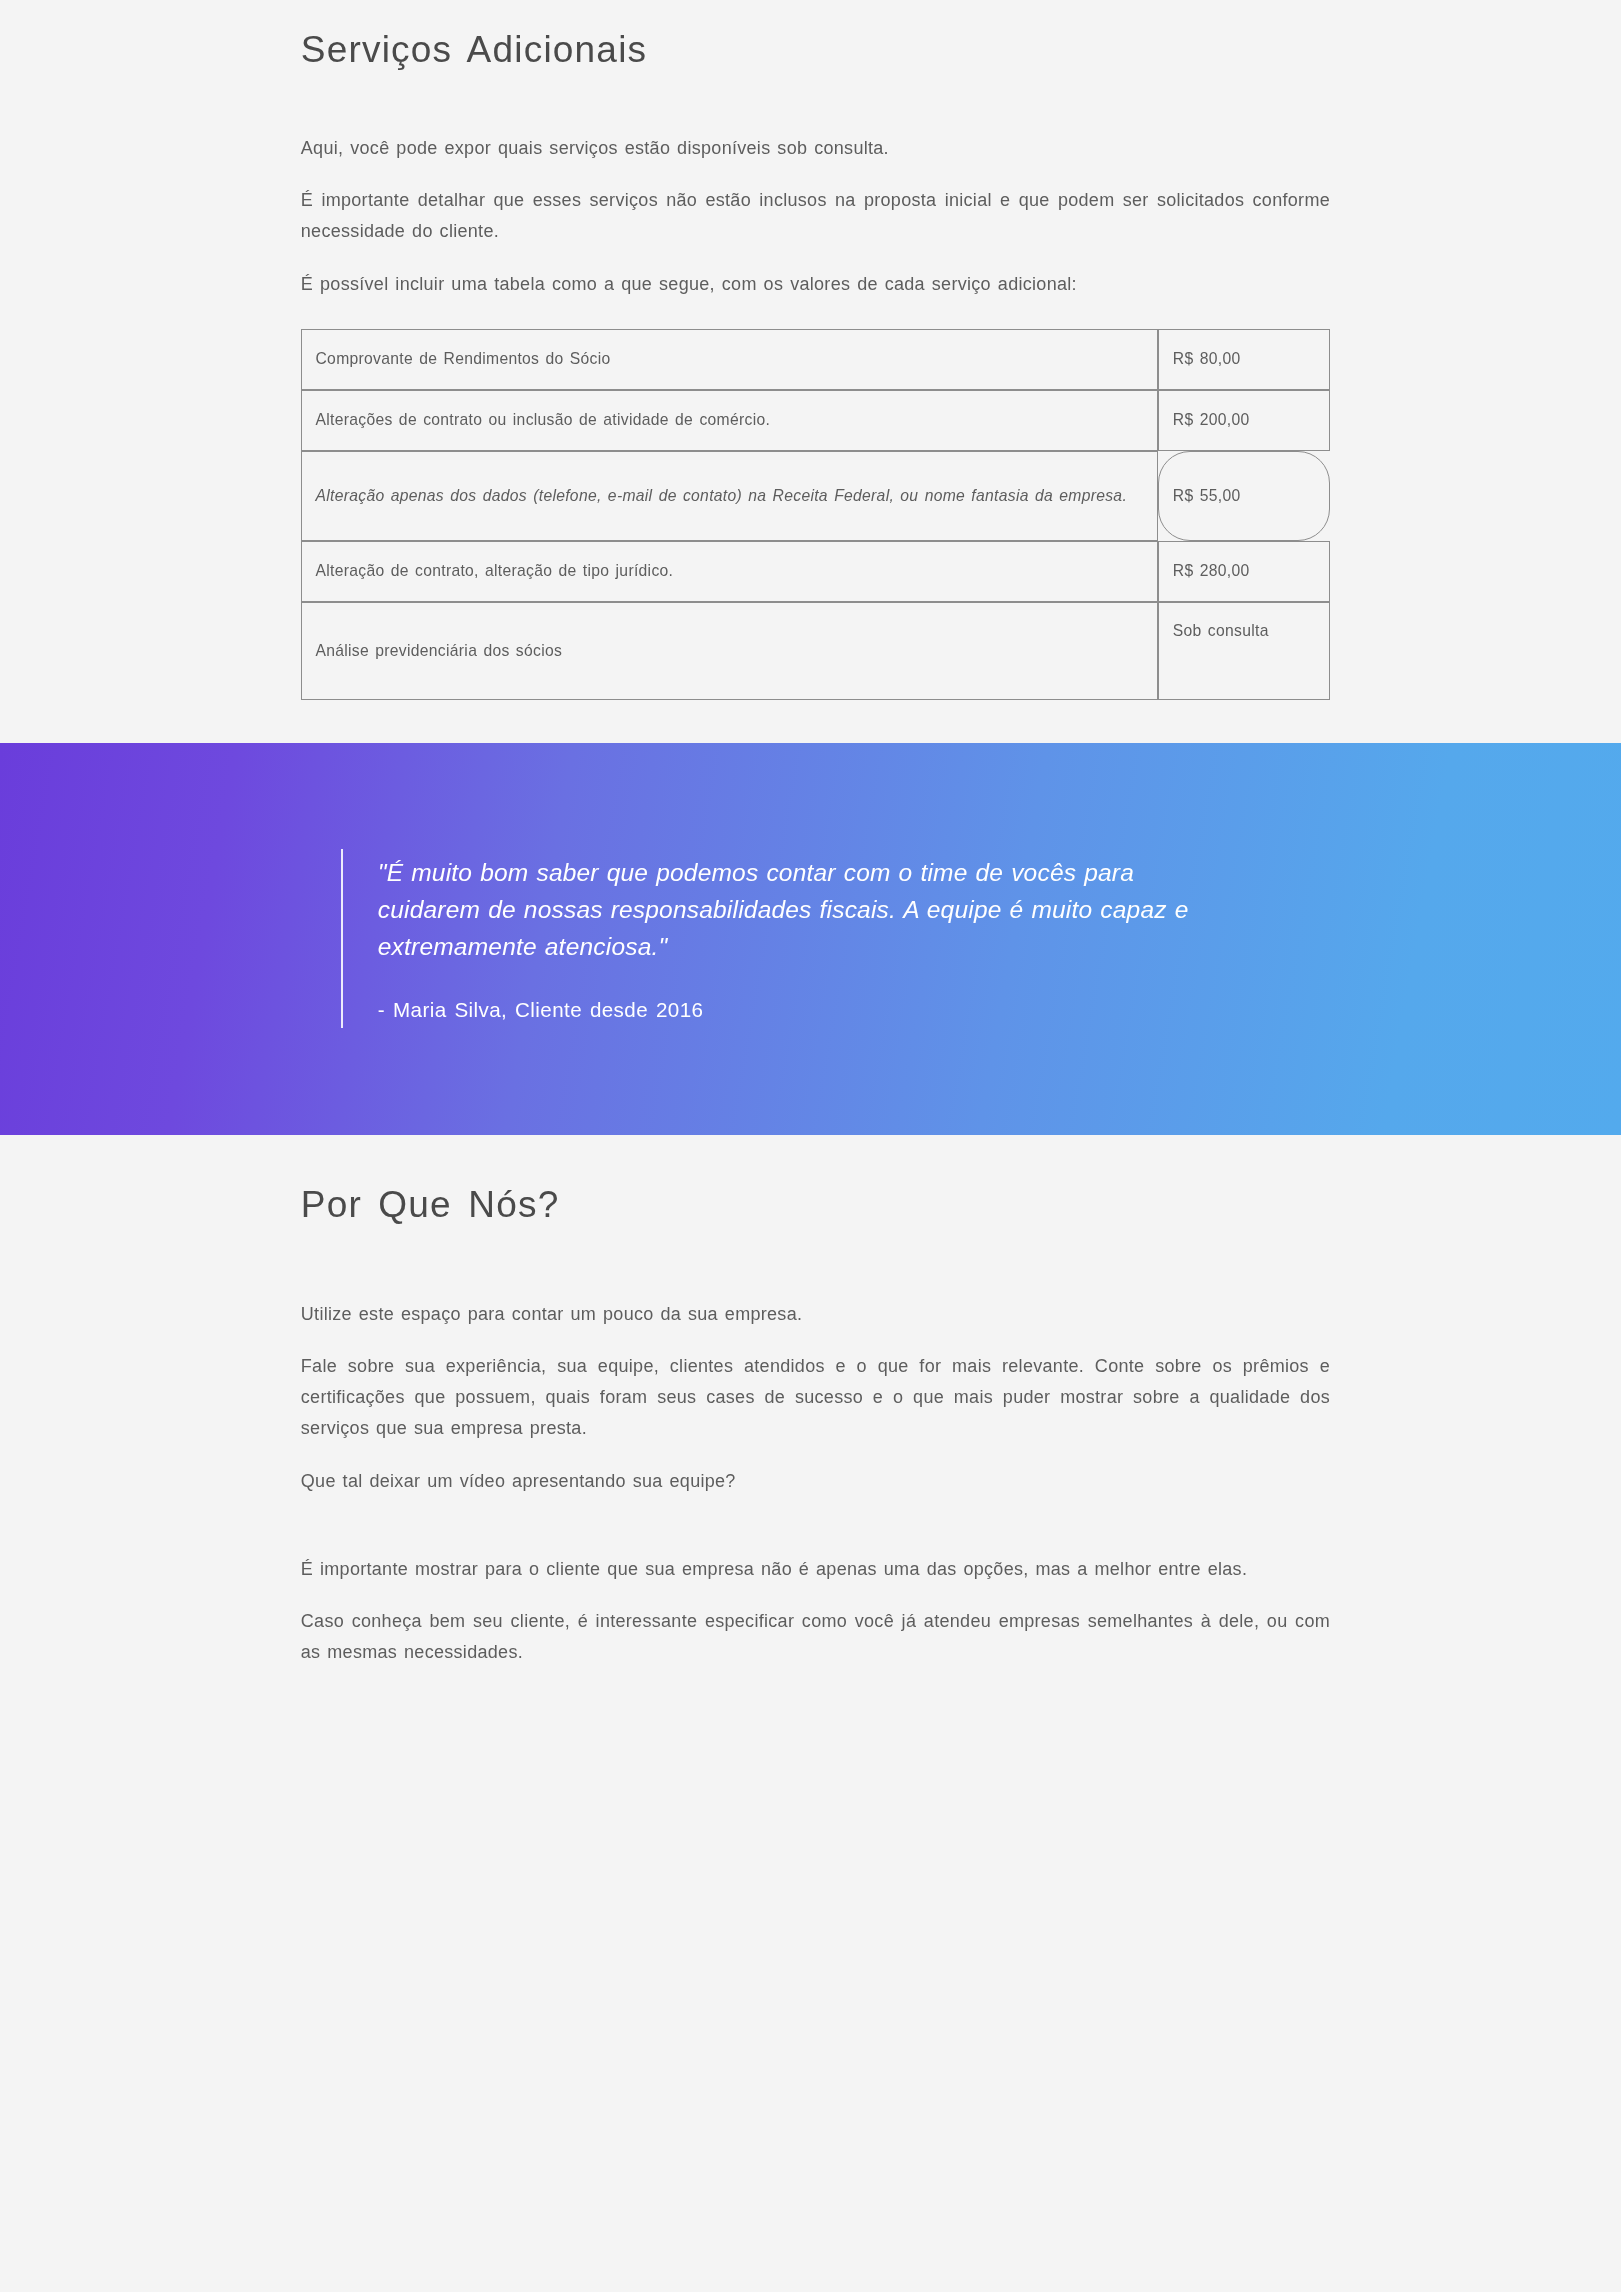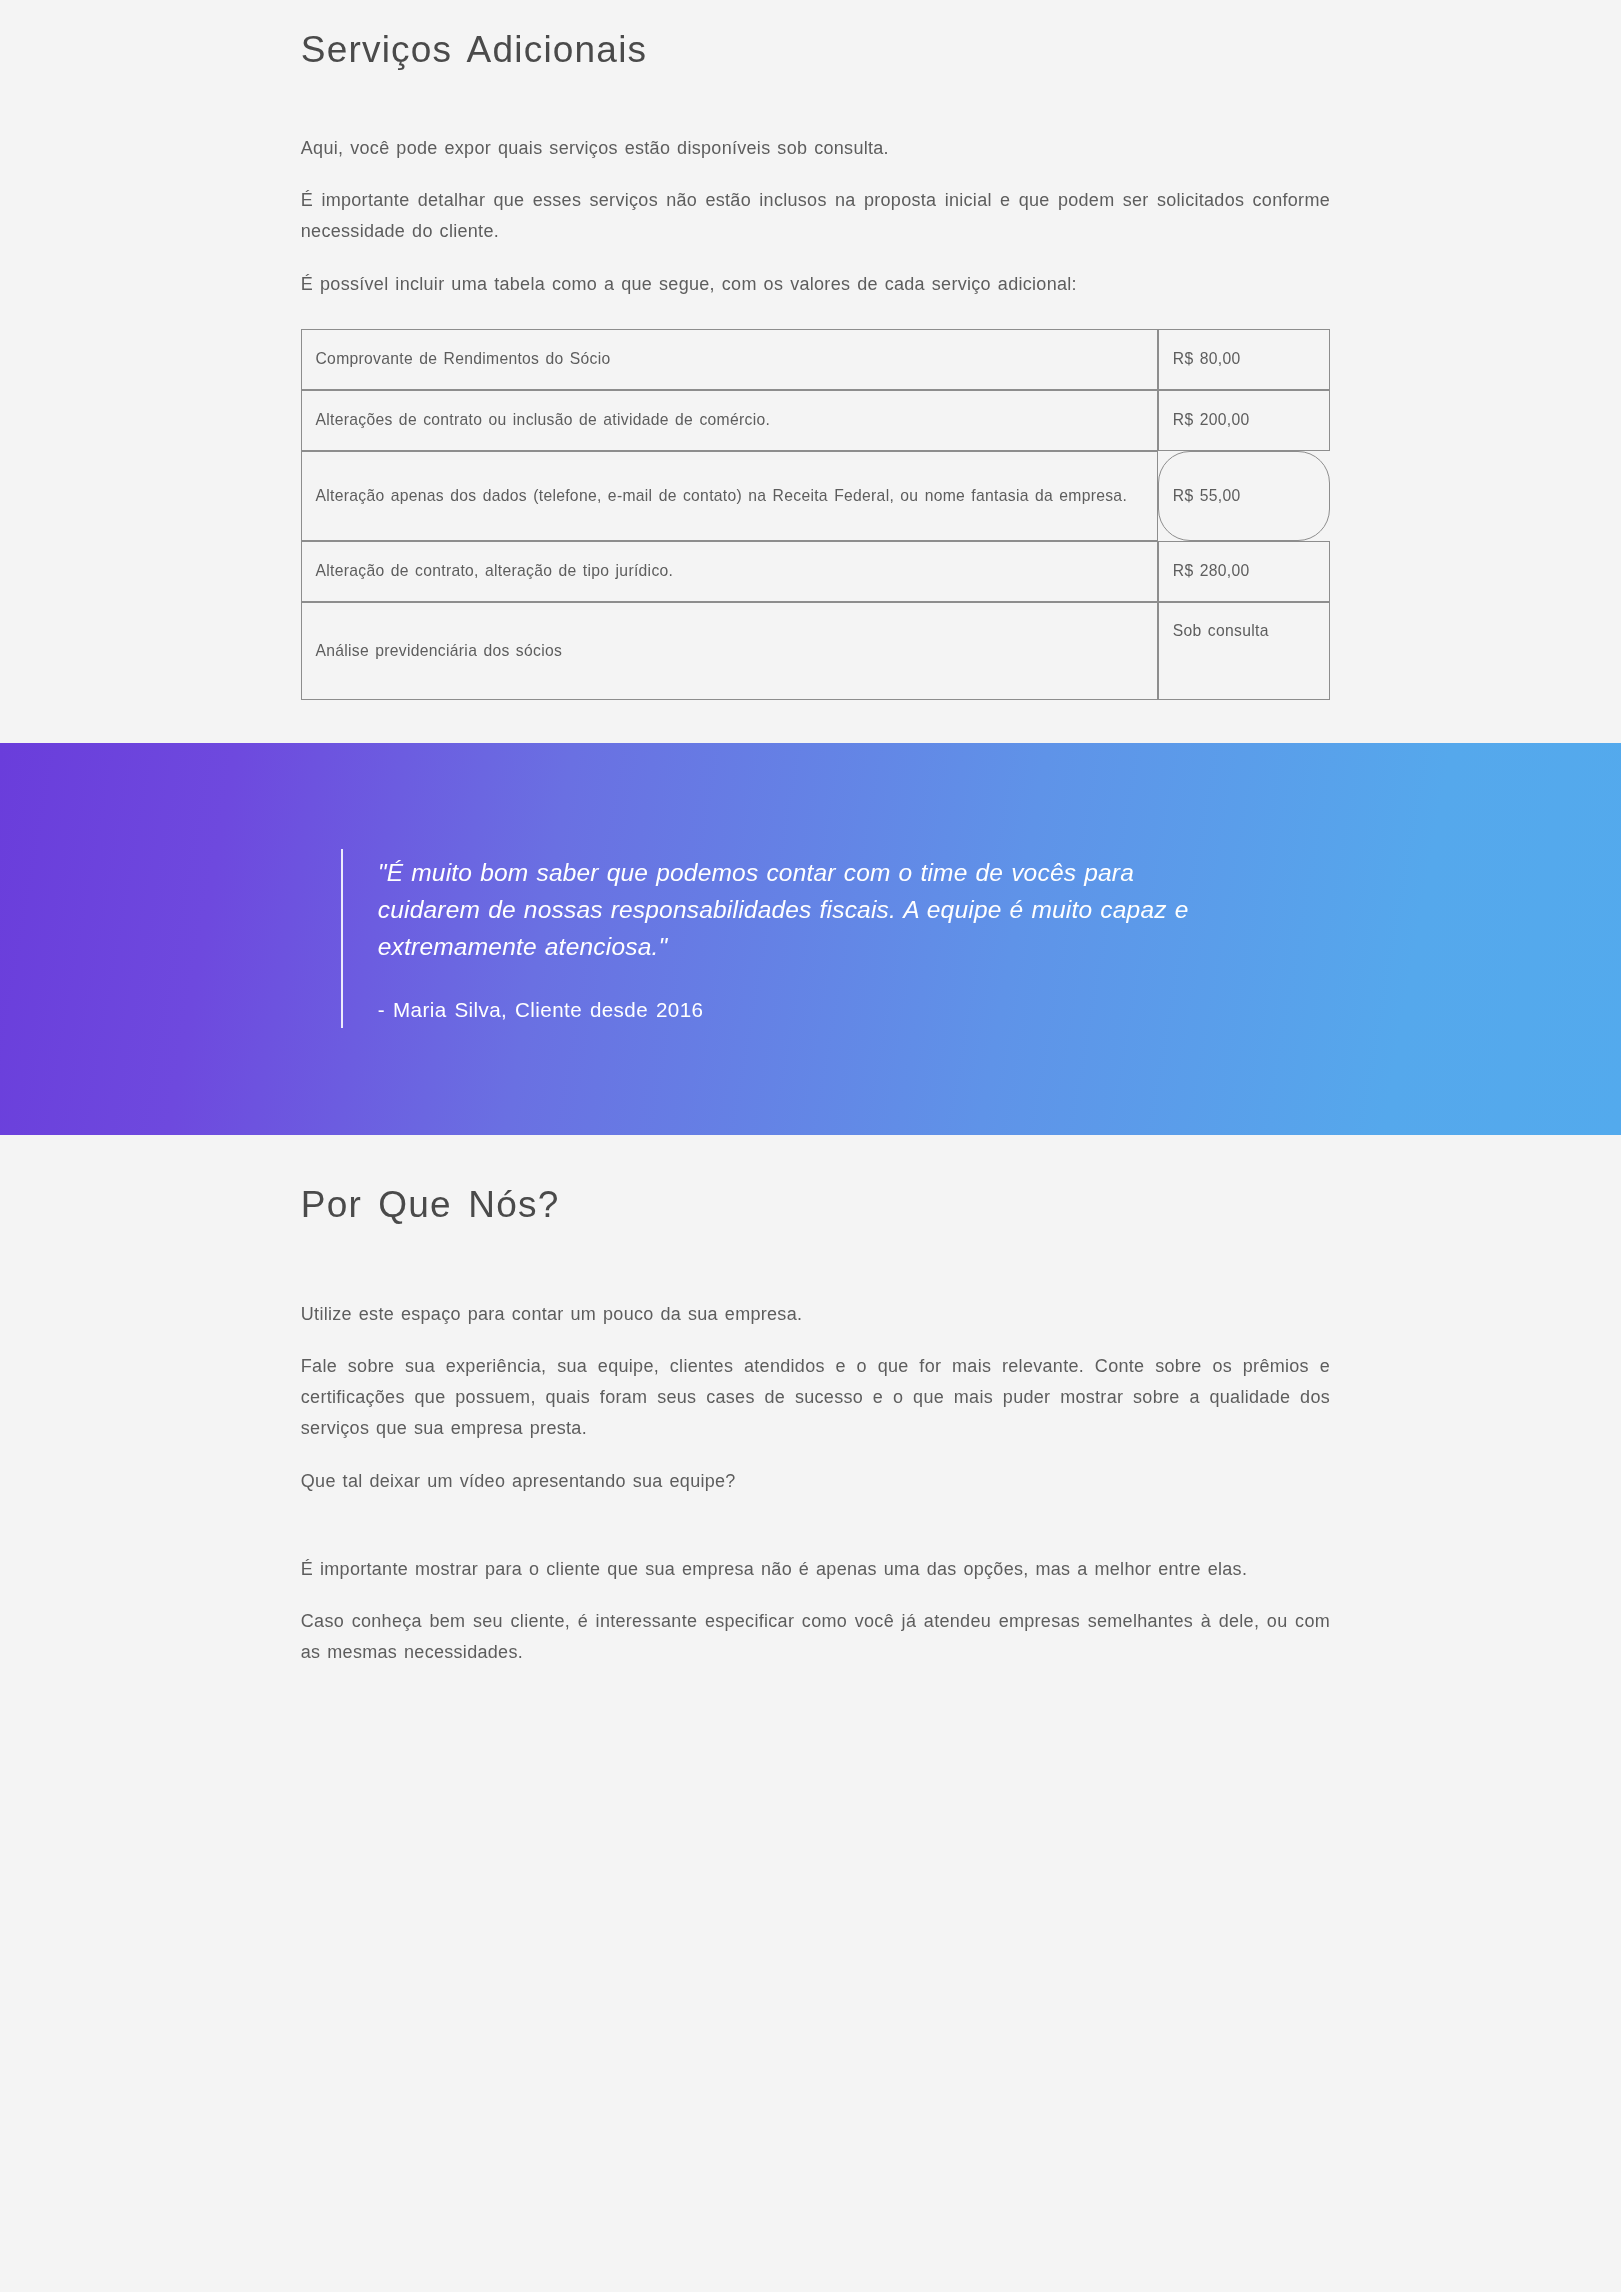--- a/index.html
+++ b/index.html
@@ -87,21 +87,21 @@
   .price-table td.desc {
     width: 744px;
     vertical-align: middle;
   }
   .price-table td.price {
     width: 149px;
     vertical-align: middle;
     padding-left: 13.7px;
     white-space: normal;
   }
-  .price-table tr.tall td.desc { height: 90px; vertical-align: middle; }
+  .price-table tr.tall td.desc { height: 90px; vertical-align: middle; font-style: italic; }
   .price-table tr.tall td.price { vertical-align: middle; border-radius: 32px; }
   .price-table tr.xtall td.desc { height: 98px; vertical-align: middle; }
   .price-table tr.xtall td.price { vertical-align: top; padding-top: 15.7px; }
   .price-table tr.normal td { height: 61px; }
 
   
   #section-testimonial {
     height: 392px;
     background: linear-gradient(100deg, #6a3ddb 0%, #6e49de 14%, #6a70e2 34%, #5f93e8 62%, #55a8ec 86%, #53aaed 100%);
     display: flex;

